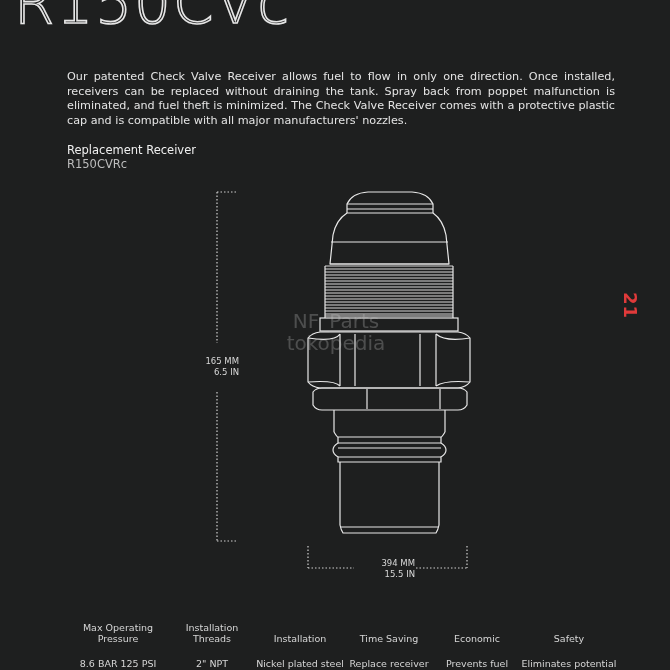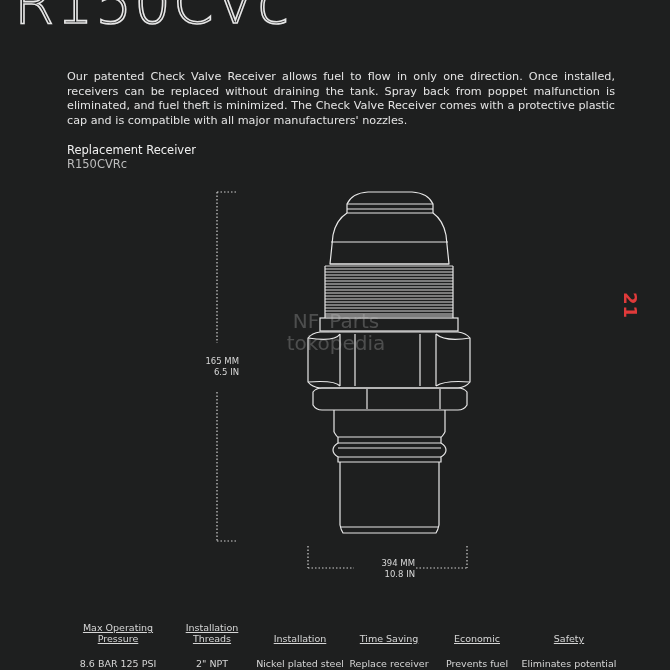--- a/index.html
+++ b/index.html
@@ -48,21 +48,21 @@
       position: absolute; left: 276px; top: 310px;
       font-size: 20px; line-height: 22px; color: rgba(200,200,200,0.28);
       text-align: center; width: 120px;
     }
     .specs {
       position: absolute; left: 68px; top: 620px; width: 548px;
       display: grid; grid-template-columns: 100px 88px 88px 90px 86px 98px;
       font-size: 9.5px; color: #d6d6d6; text-align: center;
     }
     .spec-col { display: flex; flex-direction: column; align-items: center; }
-    .spec-label { height: 24px; display: flex; align-items: flex-end; justify-content: center; line-height: 11px; text-decoration: underline; }
+    .spec-label { height: 24px; display: flex; align-items: flex-end; justify-content: center; line-height: 11px; }
     .spec-value { margin-top: 14px; line-height: 11px; }
     svg.drawing { position: absolute; left: 0; top: 0; }
   </style>
 </head>
 <body>
 
 <div class="title">R150CVc</div>
 
 <p class="desc">Our patented Check Valve Receiver allows fuel to flow in only one direction. Once installed, receivers can be replaced without draining the tank. Spray back from poppet malfunction is eliminated, and fuel theft is minimized. The Check Valve Receiver comes with a protective plastic cap and is compatible with all major manufacturers' nozzles.</p>
 
@@ -151,21 +151,21 @@
   <div>tokopedia</div>
 </div>
 
 <div class="dim-v-label">
   <div>165 MM</div>
   <div>6.5 IN</div>
 </div>
 
 <div class="dim-h-label">
   <div>394 MM</div>
-  <div>10.8 IN</div>
+  <div>15.5 IN</div>
 </div>
 
 <div class="specs">
   <div class="spec-col">
     <div class="spec-label">Max Operating Pressure</div>
     <div class="spec-value">8.6 BAR 125 PSI</div>
   </div>
   <div class="spec-col">
     <div class="spec-label">Installation Threads</div>
     <div class="spec-value">2" NPT</div>

